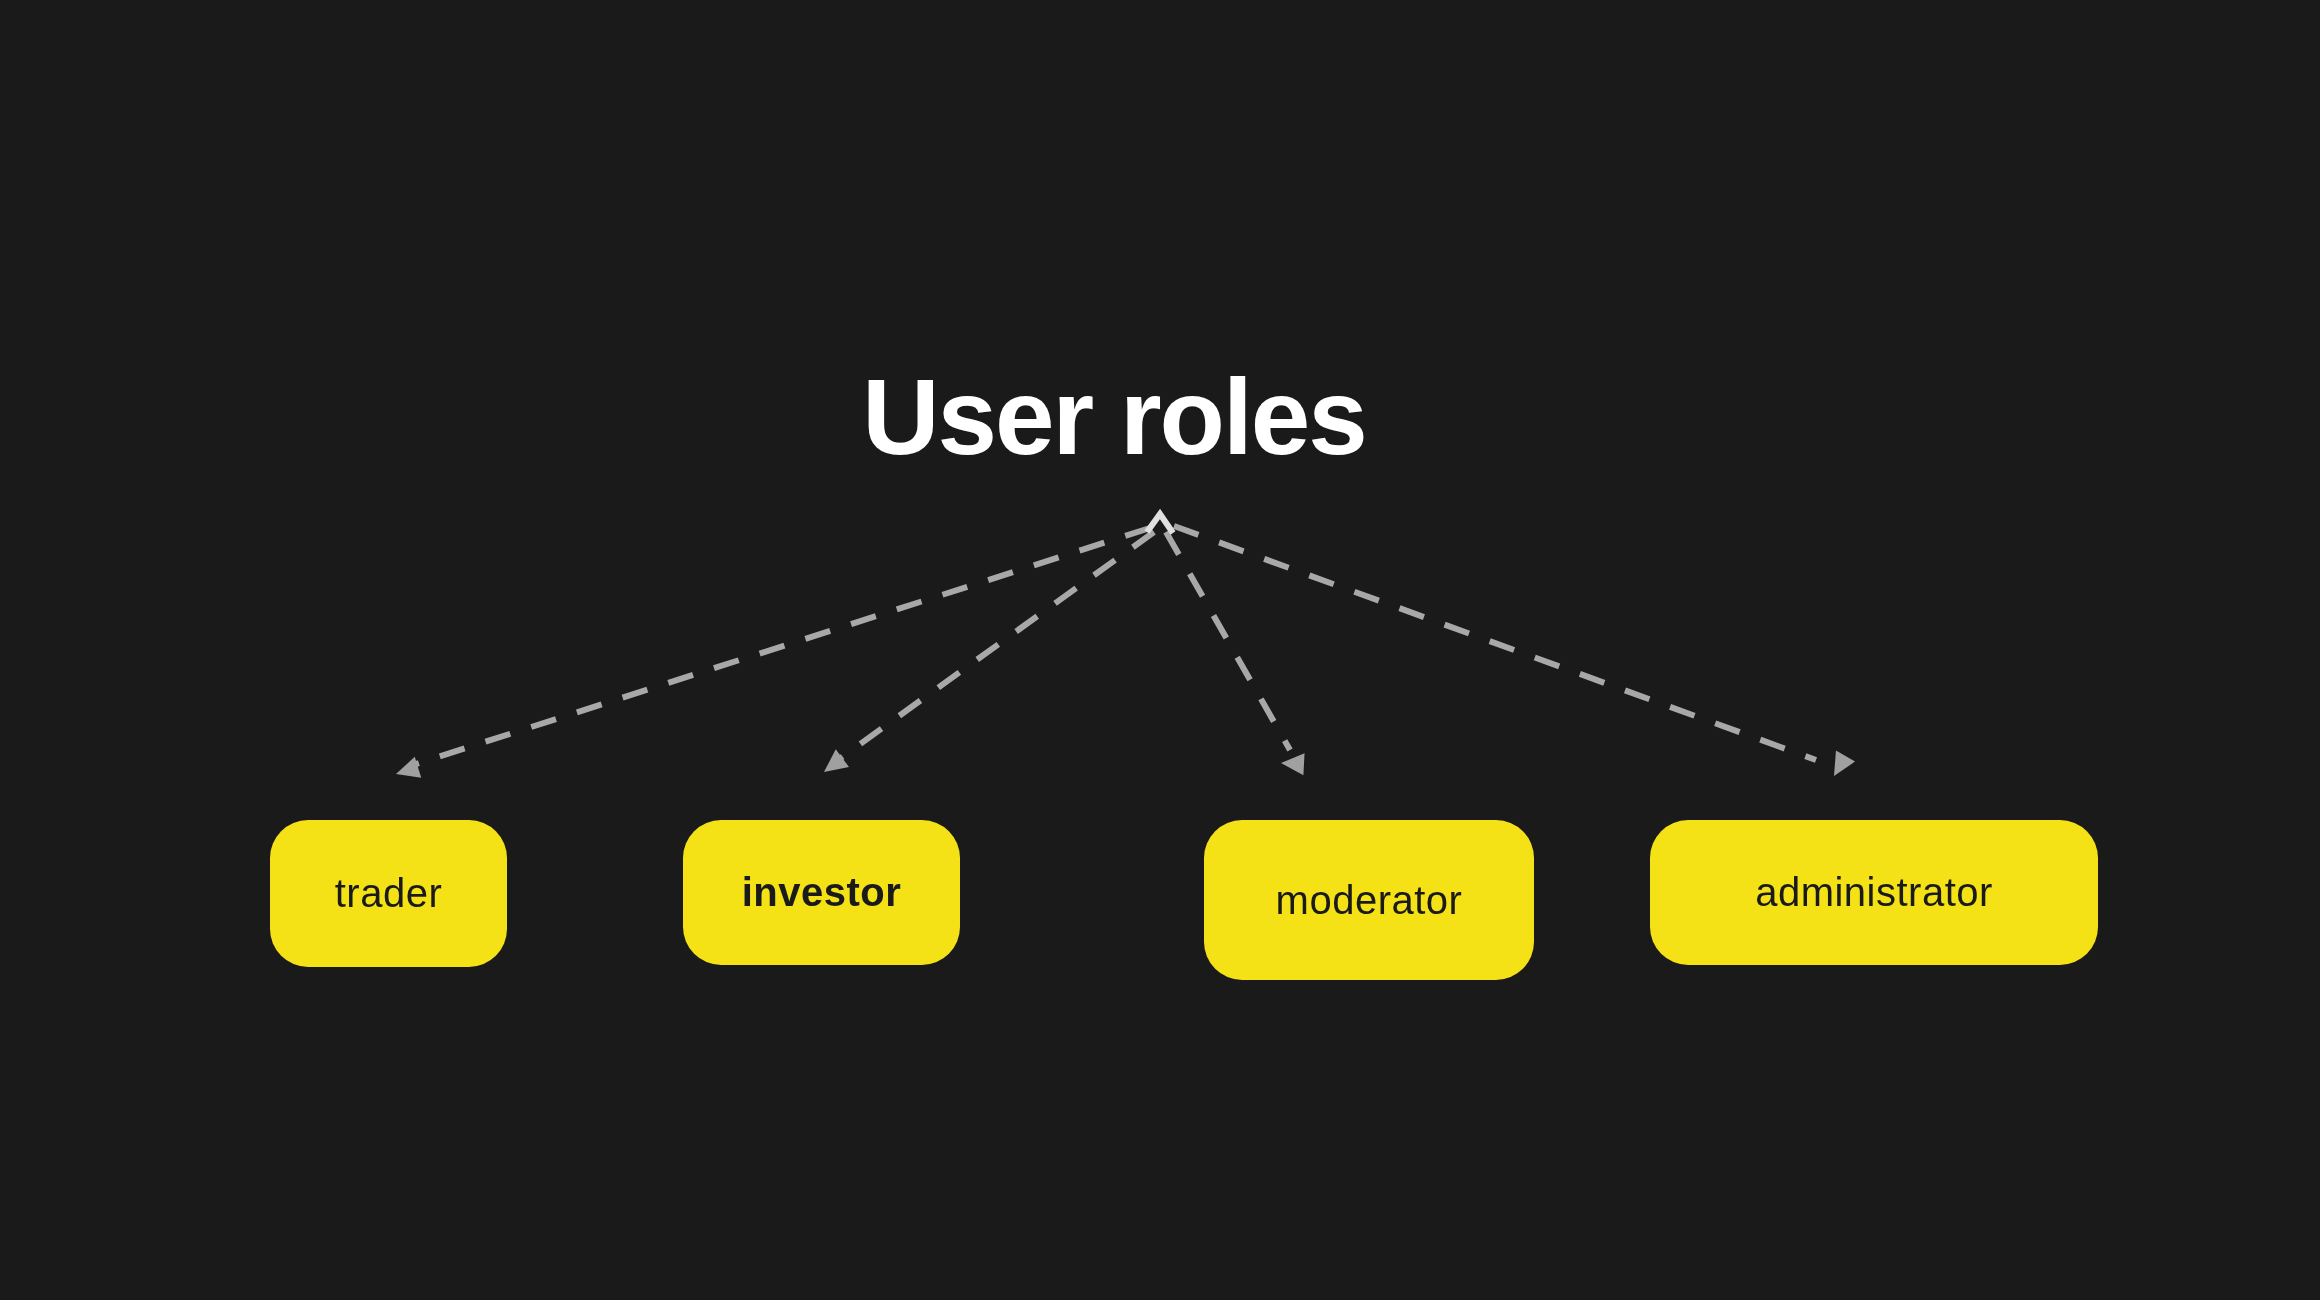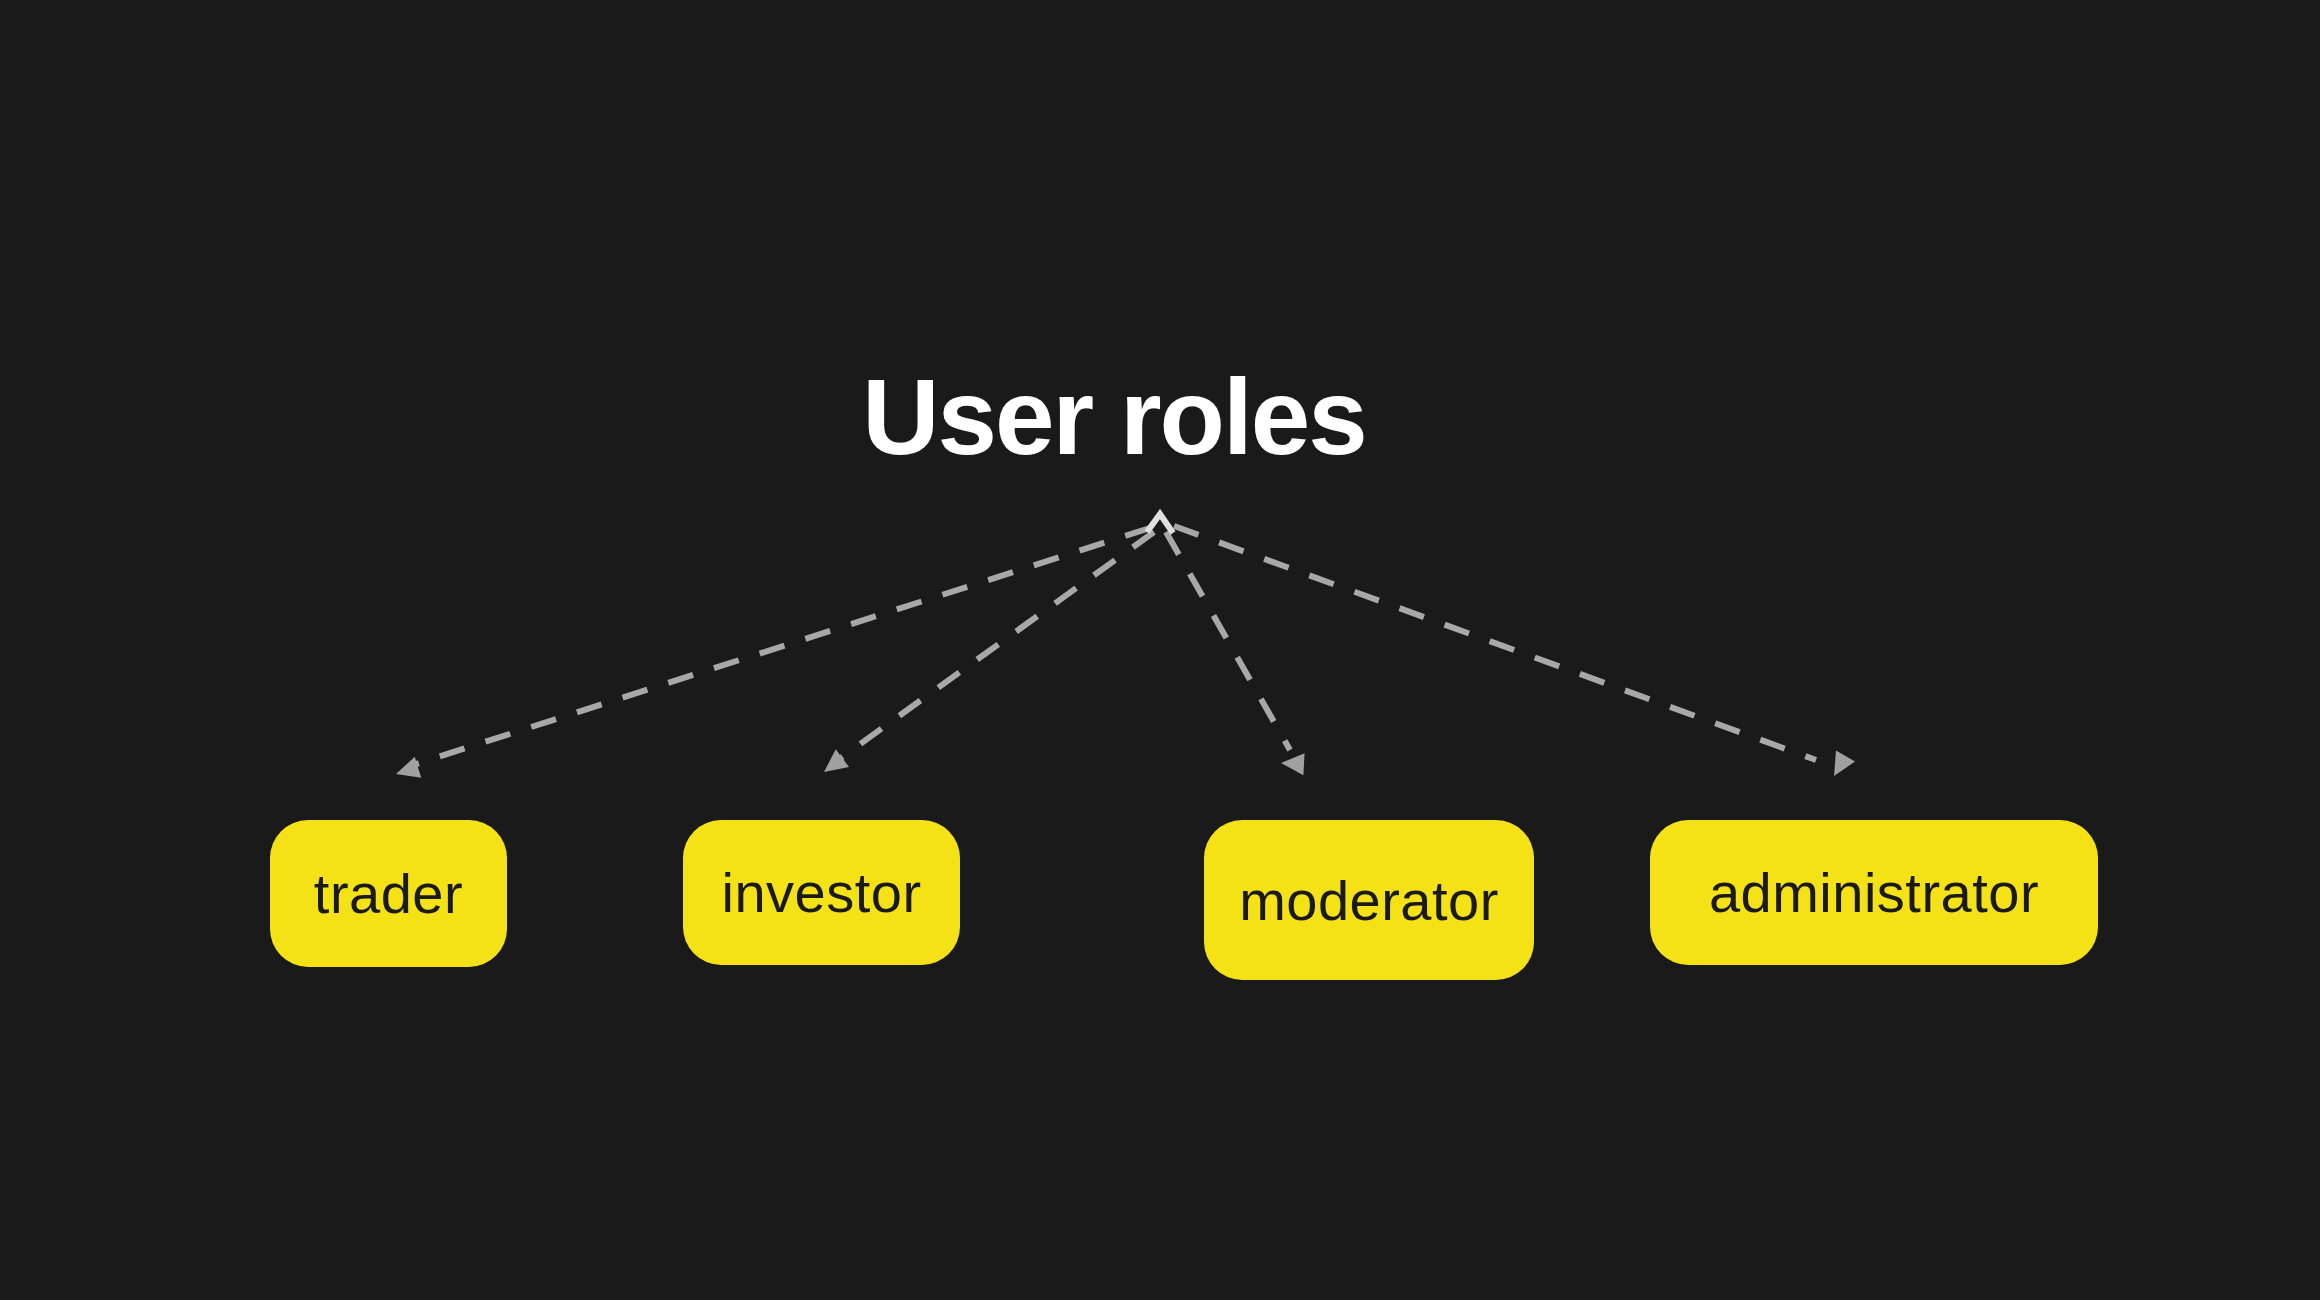--- a/index.html
+++ b/index.html
@@ -53,26 +53,26 @@
     stroke-linejoin: miter;
   }
   .node {
     position: absolute;
     display: flex;
     align-items: center;
     justify-content: center;
     background: var(--node-fill, #F5E216);
     color: var(--node-text, #1A1A1A);
     border-radius: 38px;
-    font-size: 56px;
+    font-size: 40px;
     font-weight: 500;
     letter-spacing: 0.5px;
   }
   .node-trader        { left: 270px;  top: 820px; width: 237px; height: 147px; }
-  .node-investor      { left: 683px;  top: 820px; width: 277px; height: 145px; }
+  .node-investor      { left: 683px;  top: 820px; width: 277px; height: 145px; font-weight: bold; }
   .node-moderator     { left: 1204px; top: 820px; width: 330px; height: 160px; }
   .node-administrator { left: 1650px; top: 820px; width: 448px; height: 145px; }
 </style>
 </head>
 <body>
 
 <div class="canvas">
 
   <h1 class="diagram-title">User roles</h1>
 

